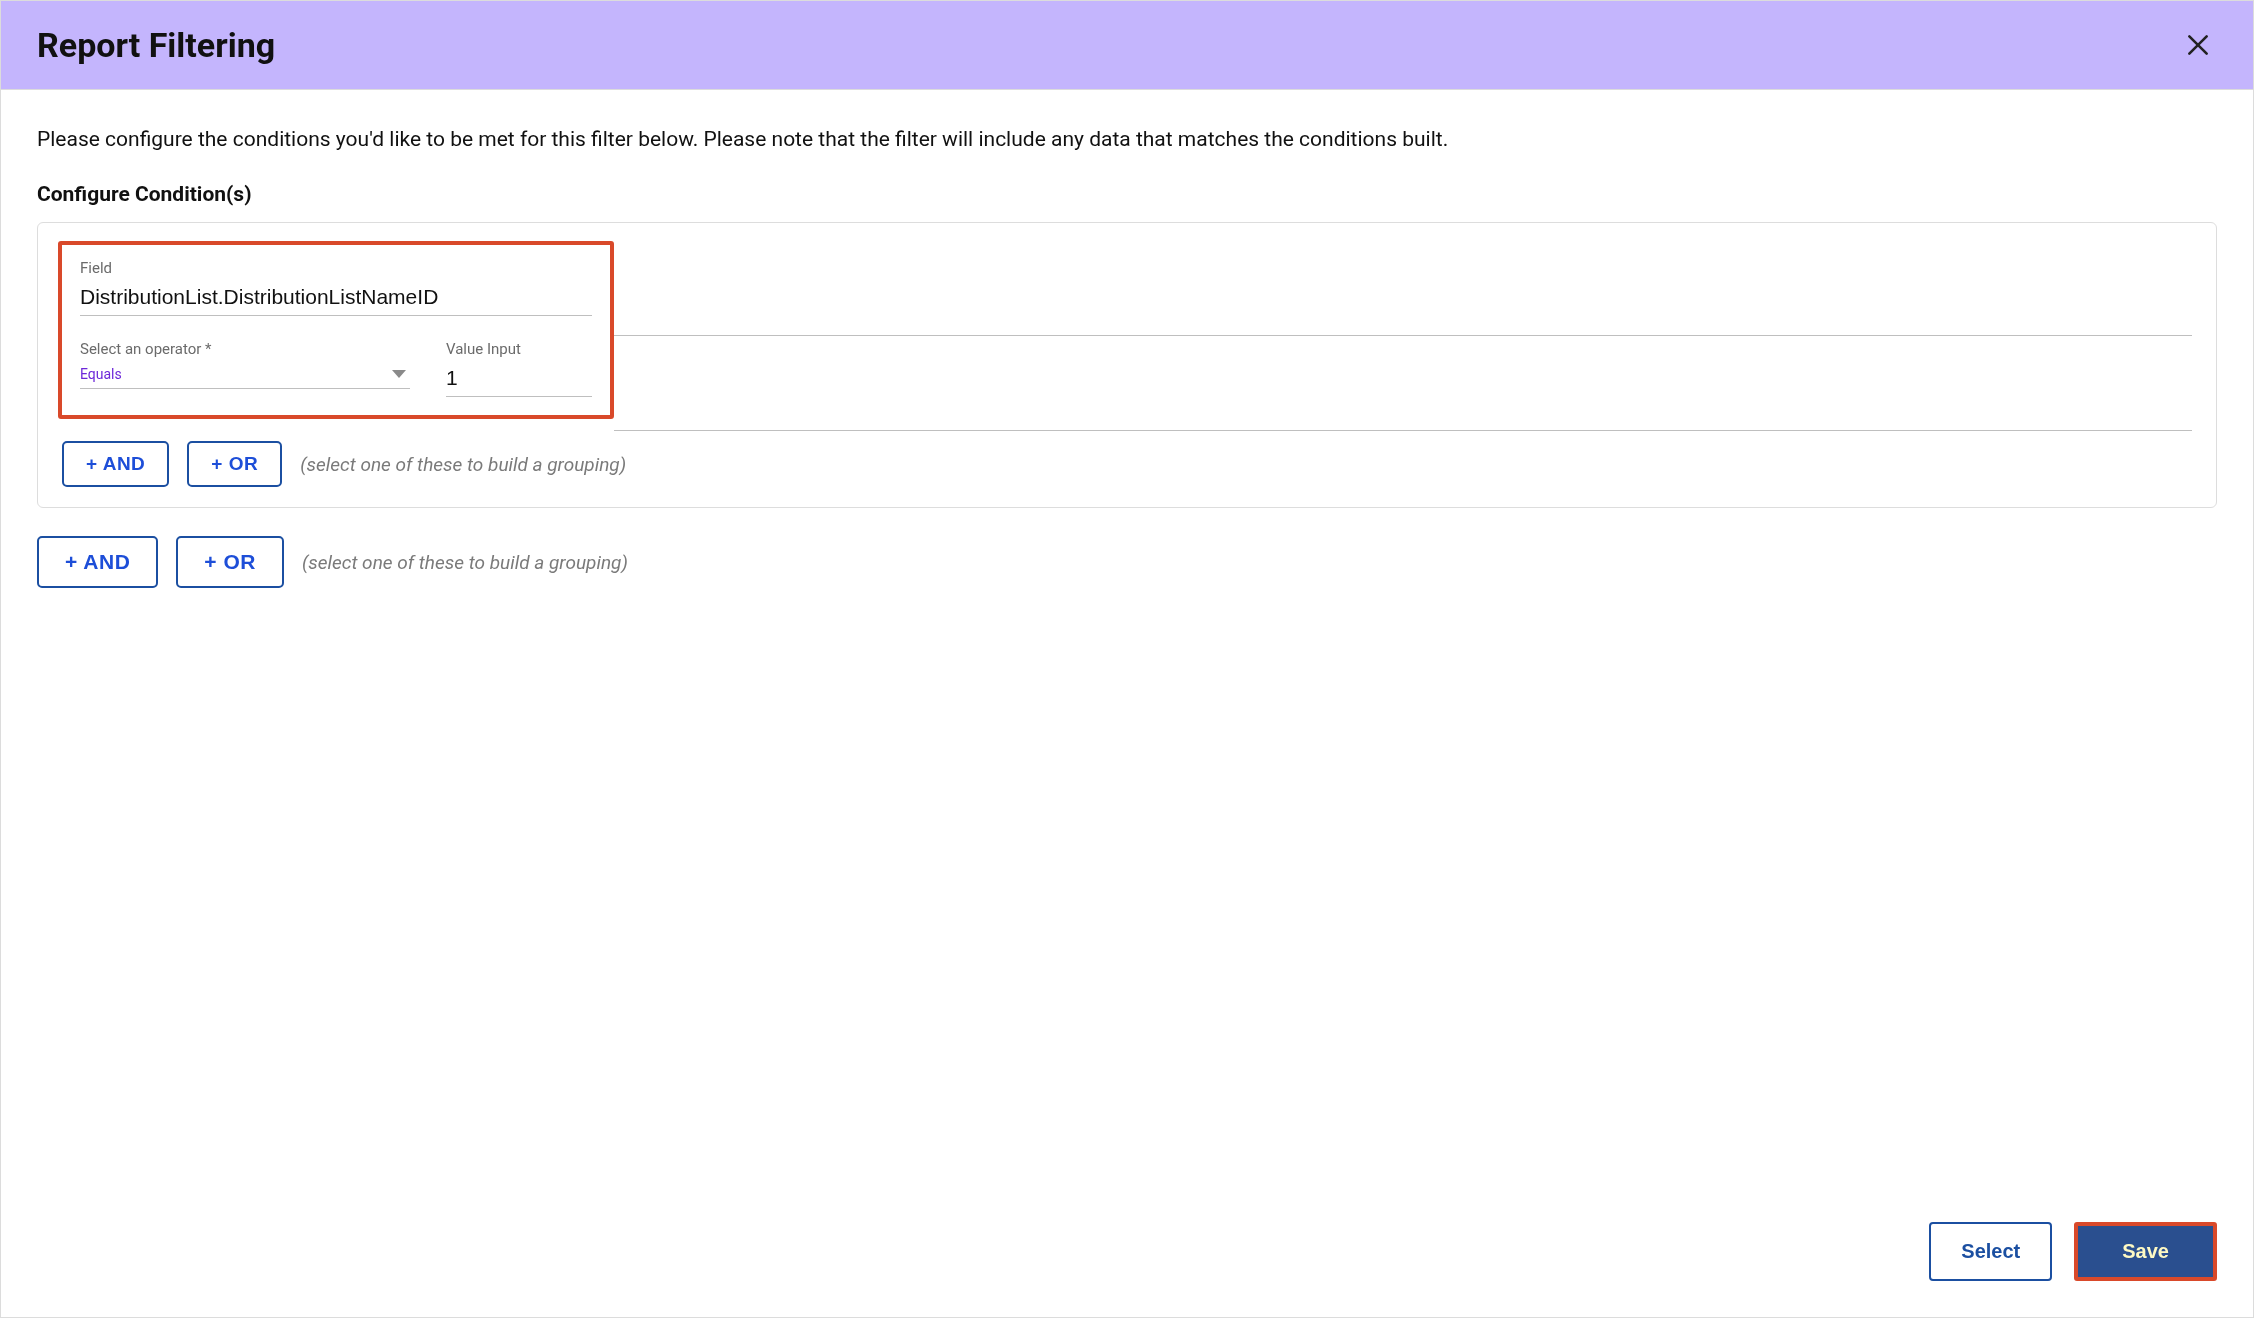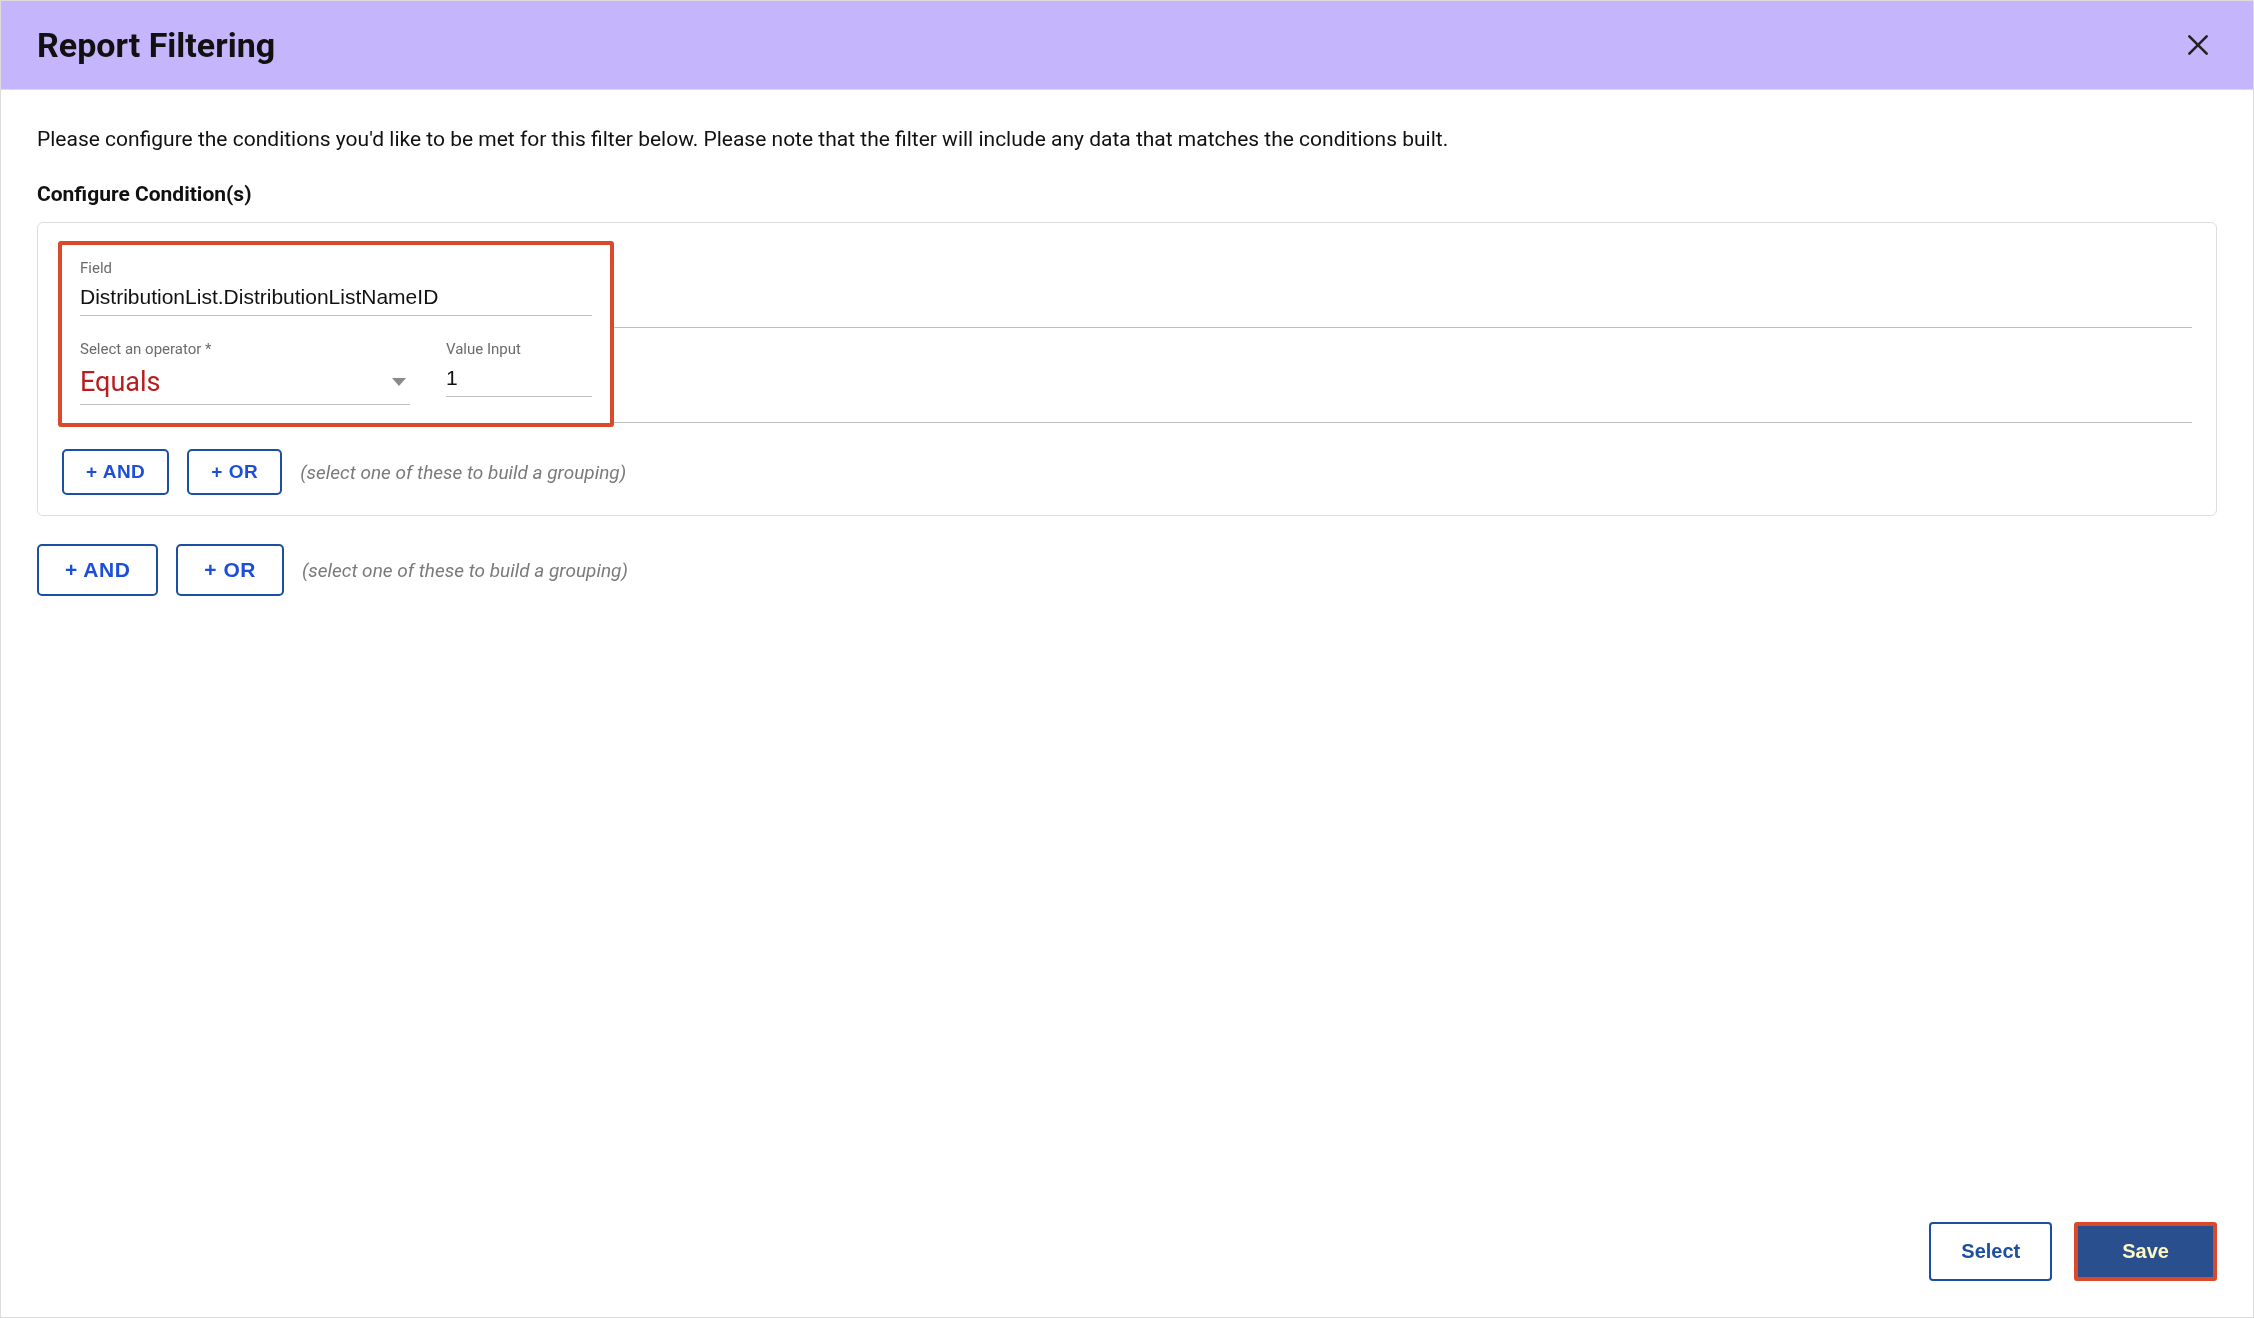--- a/index.html
+++ b/index.html
@@ -91,22 +91,22 @@
   }
   .col-operator { width: 330px; position: relative; }
   .col-value { flex: 1; }
   .select-wrap {
     display: flex;
     align-items: center;
     border-bottom: 1px solid #bfbfbf;
     padding: 4px 0 6px 0;
   }
   .select-text {
-    font-size: 27px;
-    color: #b91c1c;
+    font-size: 14px;
+    color: #6d28d9;
     flex: 1;
   }
   .caret {
     width: 0; height: 0;
     border-left: 7px solid transparent;
     border-right: 7px solid transparent;
     border-top: 8px solid #8a8a8a;
     margin-right: 4px;
   }
   .btn-row {
@@ -182,21 +182,21 @@
     </button>
   </div>
 
   <div class="modal-body">
     <p class="instructions">Please configure the conditions you'd like to be met for this filter below. Please note that the filter will include any data that matches the conditions built.</p>
 
     <div class="section-label">Configure Condition(s)</div>
 
     <div class="condition-outer">
 
-      <div style="display:flex; align-items:center;">
+      <div style="display:flex; align-items:flex-end;">
         <div class="highlight-box">
 
           <div class="field-group">
             <label class="field-label">Field</label>
             <input type="text" class="field-value" value="DistributionList.DistributionListNameID" style="">
           </div>
 
           <div class="row-two">
             <div class="col-operator">
               <label class="field-label">Select an operator *</label>

